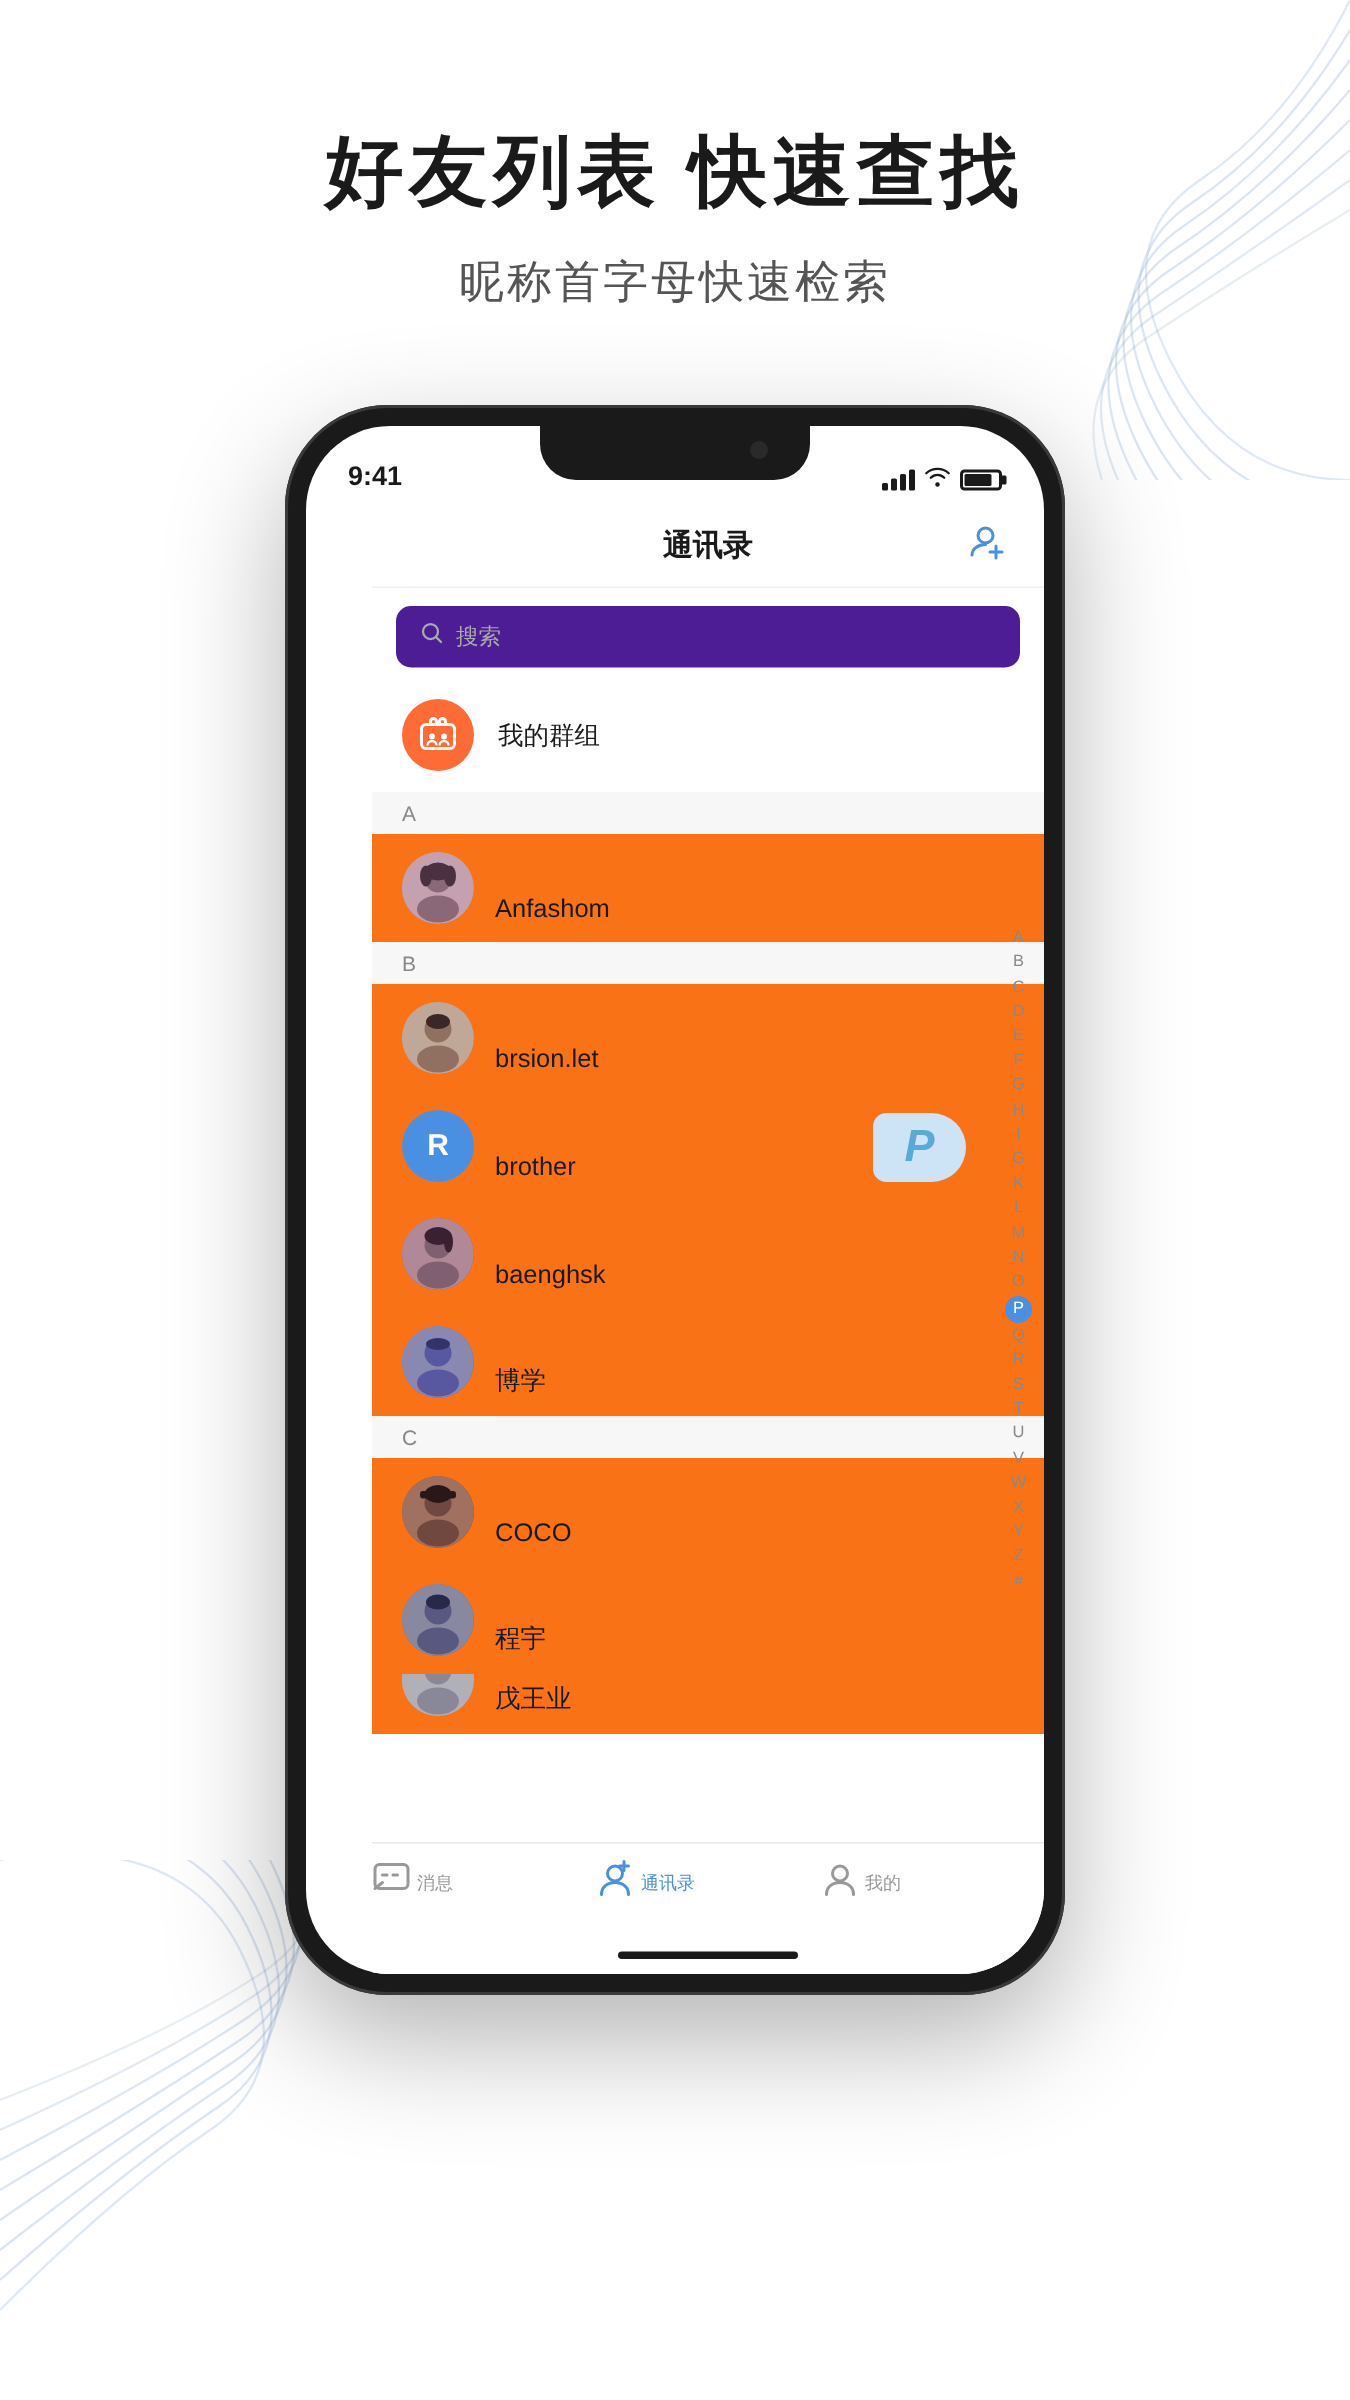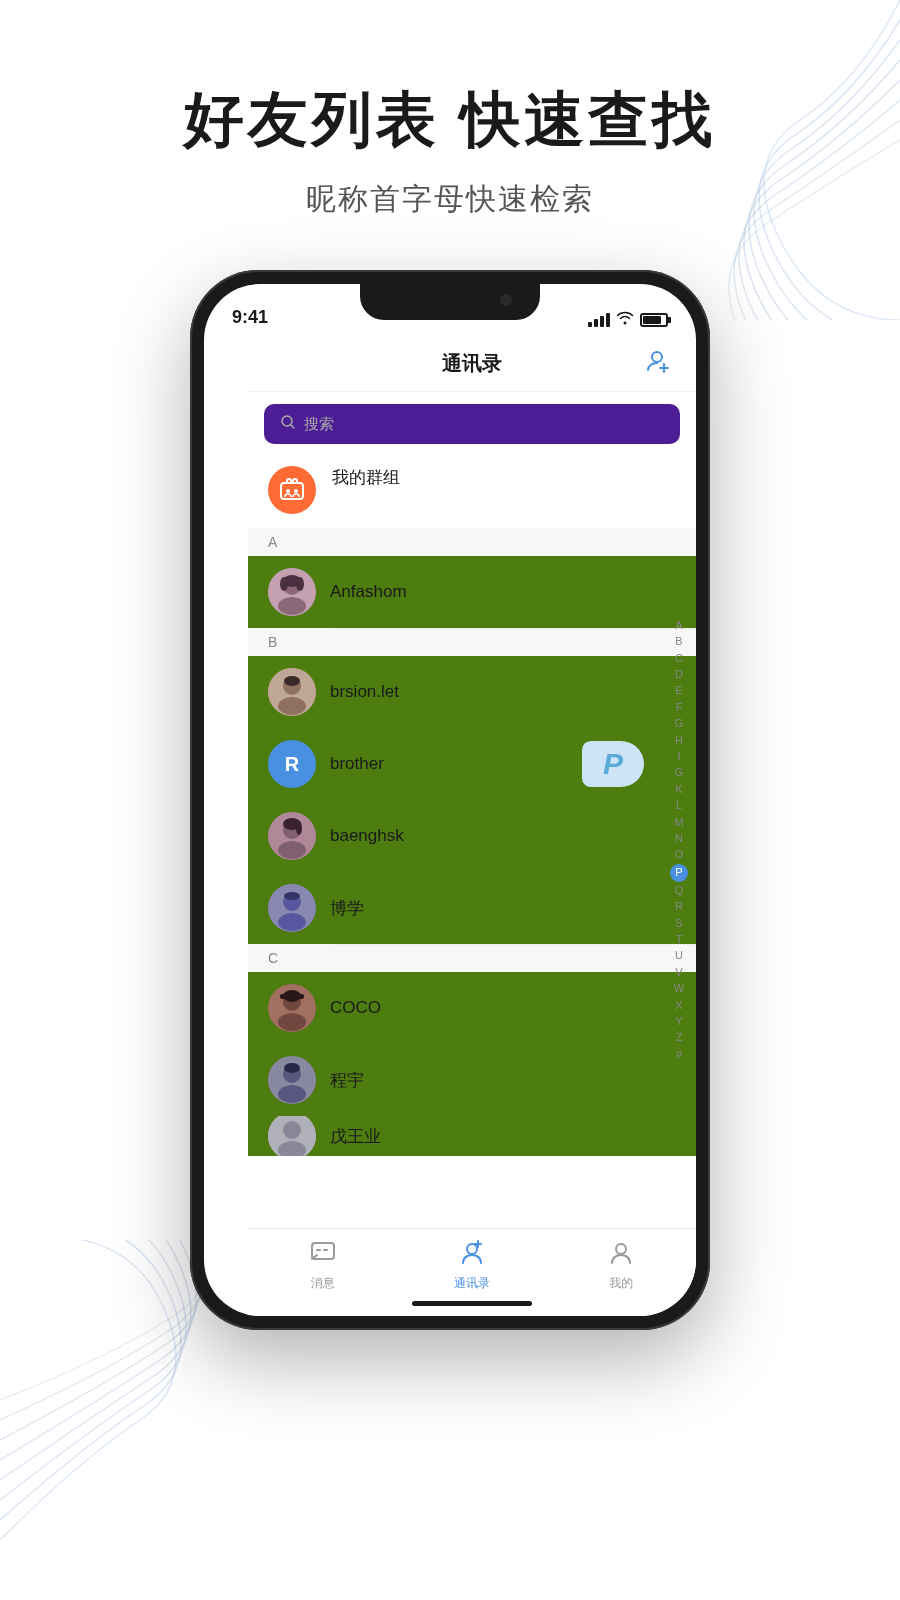--- a/index.html
+++ b/index.html
@@ -27,21 +27,21 @@
     }
 
     
     .header-text {
       position: absolute;
       top: 80px;
       left: 0; right: 0;
       text-align: center;
     }
     .header-title {
-      font-size: 60px;
+      font-size: 52px;
       font-weight: 800;
       color: #1a1a1a;
       letter-spacing: 4px;
     }
     .header-subtitle {
       font-size: 30px;
       color: #555;
       margin-top: 18px;
       letter-spacing: 2px;
     }
@@ -186,21 +186,21 @@
       display: flex;
       align-items: center;
       gap: 8px;
       color: #aaa;
       font-size: 16px;
     }
 
     
     .my-groups-item {
       display: flex;
-      align-items: flex-start;
+      align-items: center;
       padding: 14px 20px;
       gap: 16px;
       background: #fff;
     }
     .group-icon-wrap {
       width: 48px; height: 48px;
       background: #ff6b35;
       border-radius: 50%;
       display: flex; align-items: center; justify-content: center;
       color: #fff;
@@ -216,24 +216,24 @@
       background: #f7f7f7;
       padding: 6px 20px;
       font-size: 14px;
       color: #888;
       font-weight: 500;
     }
 
     
     .contact-item {
       display: flex;
-      align-items: center;
+      align-items: flex-end;
       padding: 12px 20px;
       gap: 14px;
-      background: #4d7c0f;
+      background: #f97316;
       position: relative;
     }
     .contact-item::after {
       content: '';
       position: absolute;
       bottom: 0; left: 82px; right: 0;
       height: 0.5px;
       background: #f0f0f0;
     }
     .avatar {
@@ -313,21 +313,21 @@
       height: 88px;
       background: #fff;
       border-top: 1px solid #e8e8e8;
       display: flex;
       align-items: flex-start;
       padding-top: 10px;
     }
     .tab-item {
       flex: 1;
       display: flex;
-      flex-direction: column;
+      flex-direction: row;
       align-items: center;
       gap: 4px;
     }
     .tab-icon {
       font-size: 24px;
       color: #999;
     }
     .tab-icon.active {
       color: #4a90e2;
     }

